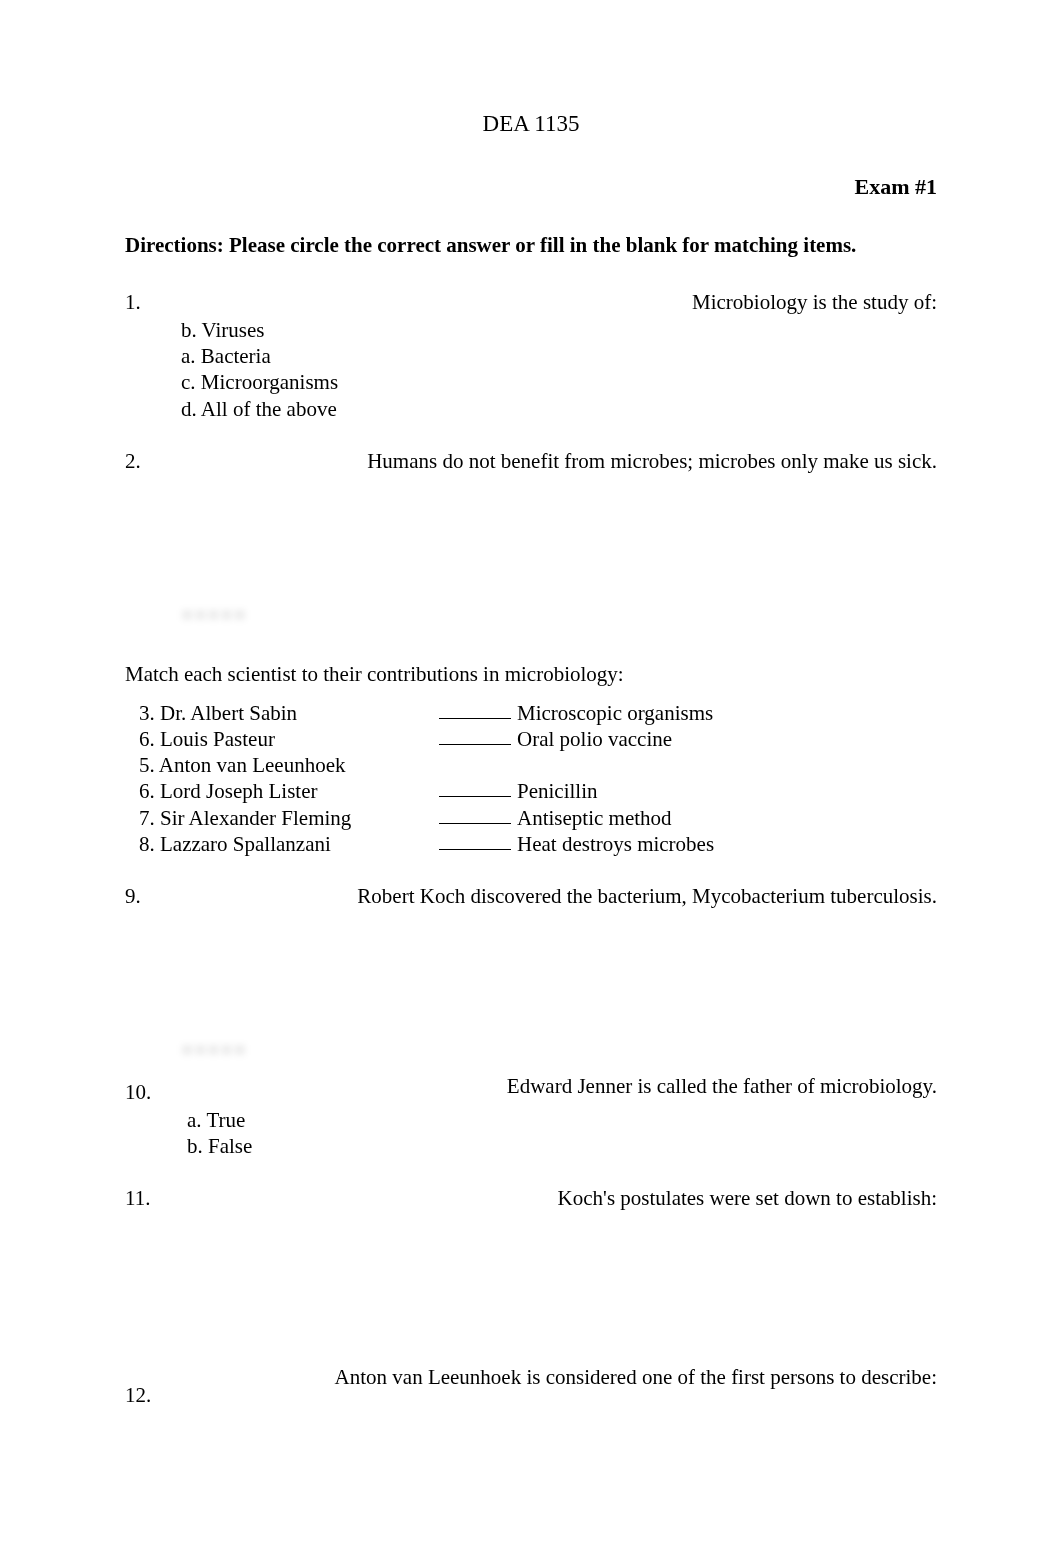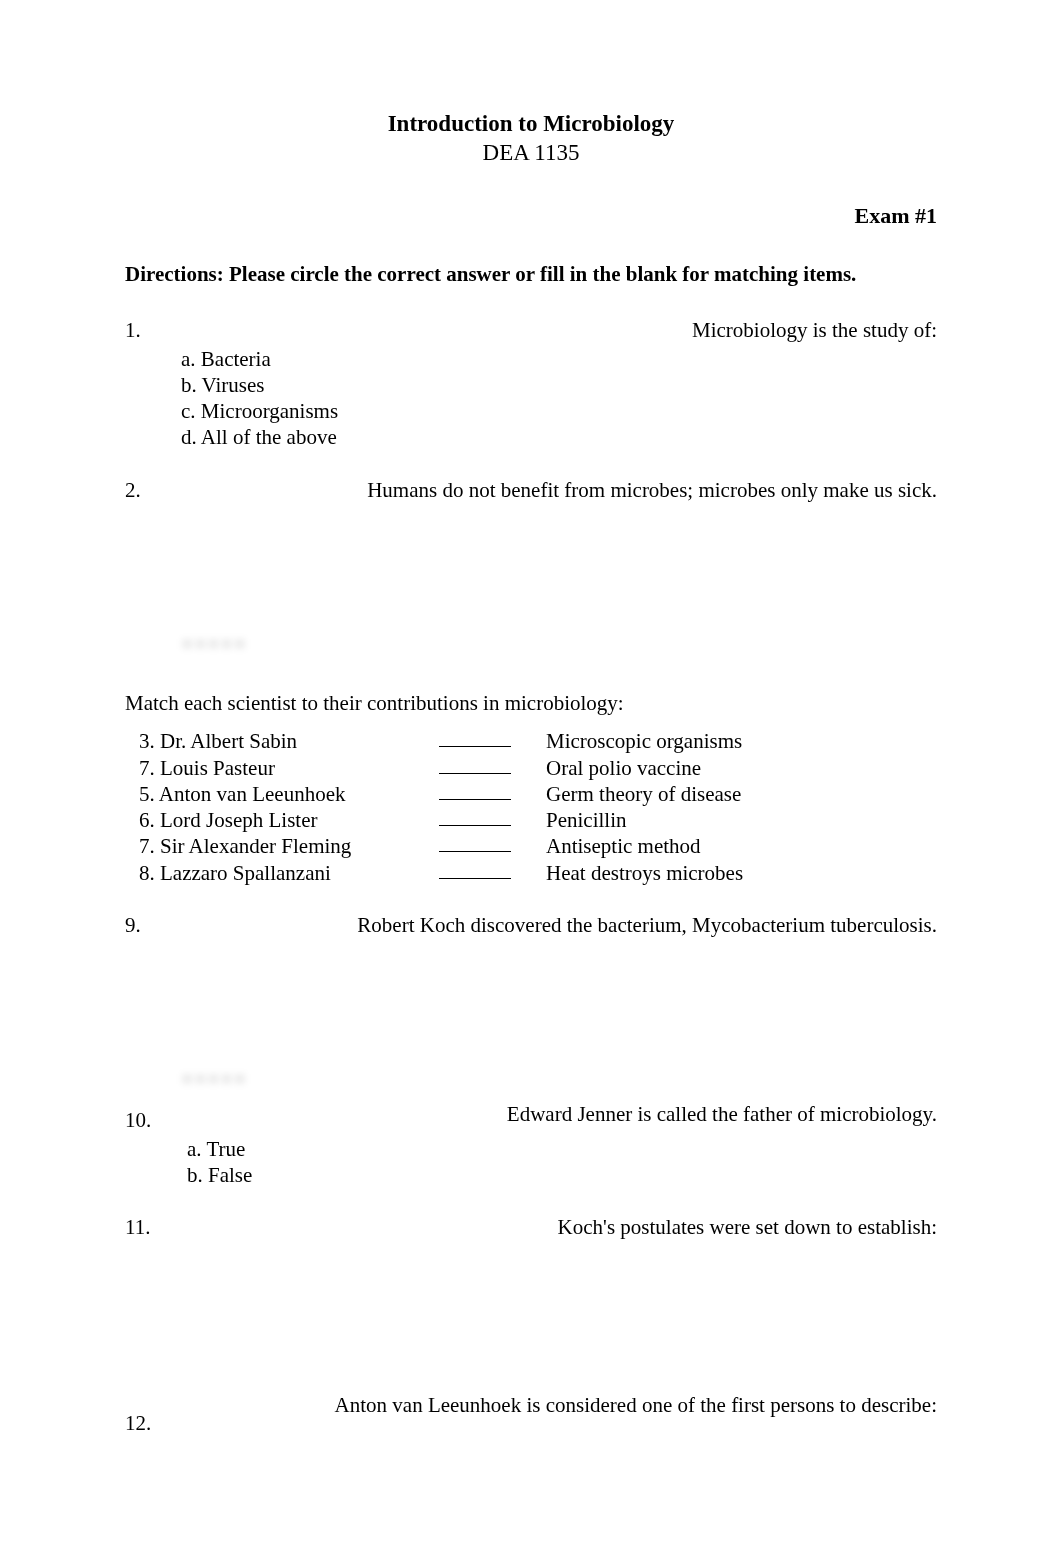--- a/index.html
+++ b/index.html
@@ -73,48 +73,46 @@
     margin-left: 14px;
   }
   .match-row {
     display: flex;
   }
   .match-left {
     width: 300px;
   }
   .match-right {
     display: flex;
-    gap: 29px;
   }
   .blank {
     display: inline-block;
     border-bottom: 1px solid #000;
     width: 72px;
     height: 18px;
     margin-right: 6px;
   }
 </style>
 </head>
 <body>
 
 <div class="page">
 
-  <div class="title-line">Introduction to Microbiology</div>
   <div class="subtitle-line">DEA 1135</div>
   <div class="exam-line">Exam #1</div>
 
   <div class="directions">Directions: Please circle the correct answer or fill in the blank for matching items.</div>
 
   <div class="q-item">
     <span class="q-num">1.</span>
     <span class="q-text">Microbiology is the study of:</span>
   </div>
   <div class="options">
+    <span class="option">b. Viruses</span>
     <span class="option">a. Bacteria</span>
-    <span class="option">b. Viruses</span>
     <span class="option">c. Microorganisms</span>
     <span class="option">d. All of the above</span>
   </div>
 
   <div class="gap-small"></div>
 
   <div class="q-item">
     <span class="q-num">2.</span>
     <span class="q-text">Humans do not benefit from microbes; microbes only make us sick.</span>
   </div>
@@ -127,32 +125,28 @@
 
   <div class="match-table">
     <div class="match-row">
       <span class="match-left">3. Dr. Albert Sabin</span>
       <span class="match-right">
           <span class="blank"></span>
           <span>Microscopic organisms</span>
         </span>
     </div>
     <div class="match-row">
-      <span class="match-left">7. Louis Pasteur</span>
+      <span class="match-left">6. Louis Pasteur</span>
       <span class="match-right">
           <span class="blank"></span>
           <span>Oral polio vaccine</span>
         </span>
     </div>
     <div class="match-row">
       <span class="match-left">5. Anton van Leeunhoek</span>
-      <span class="match-right">
-          <span class="blank"></span>
-          <span>Germ theory of disease</span>
-        </span>
     </div>
     <div class="match-row">
       <span class="match-left">6. Lord Joseph Lister</span>
       <span class="match-right">
           <span class="blank"></span>
           <span>Penicillin</span>
         </span>
     </div>
     <div class="match-row">
       <span class="match-left">7. Sir Alexander Fleming</span>

